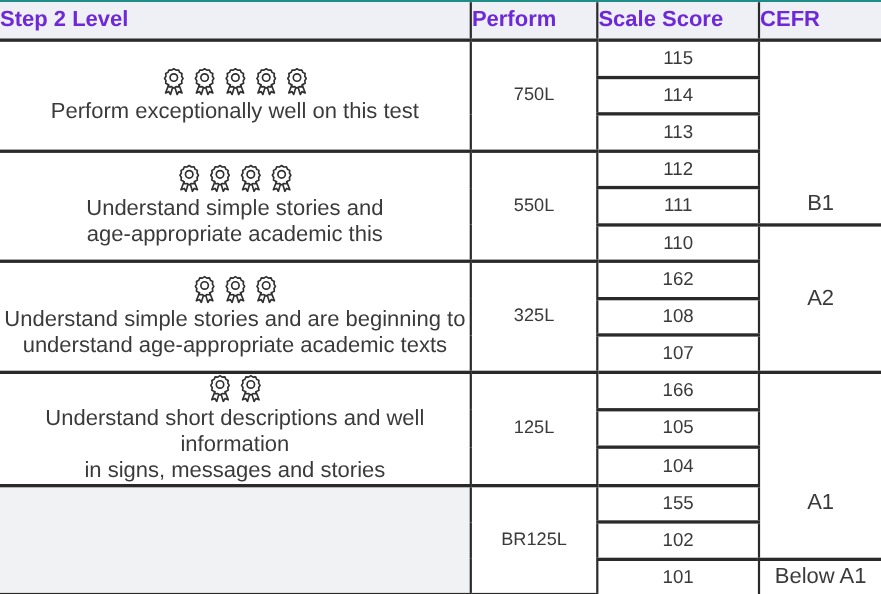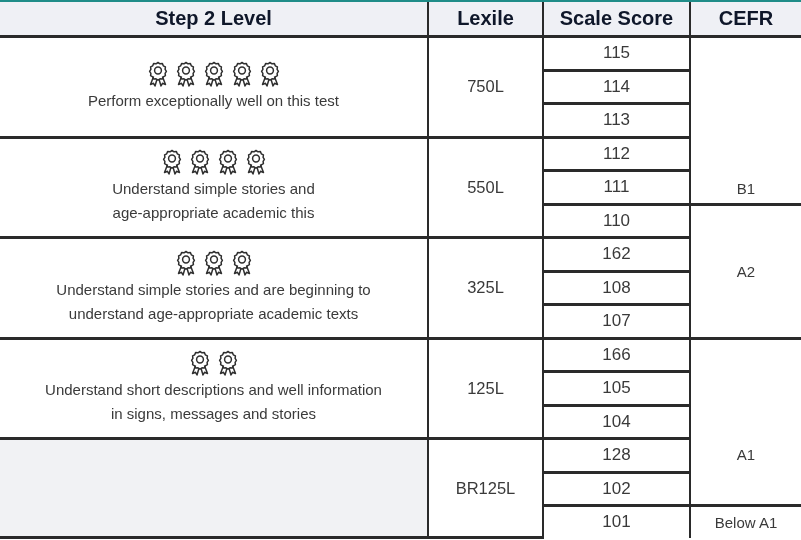--- a/index.html
+++ b/index.html
@@ -1,21 +1,21 @@
 <!DOCTYPE html>
 <html><head>
 <meta charset="utf-8">
 <style>
   html, body { margin:0; padding:0; background:#ffffff; }
   body { width:801px; height:540px; overflow:hidden; font-family:"Liberation Sans", "DejaVu Sans", sans-serif; }
   .wrap { position:relative; width:801px; height:540px; border-top:2px solid #1f8c88; box-sizing:border-box; }
   table { border-collapse:collapse; width:801px; table-layout:fixed; }
-  th { background:#eff0f5; color:#0f172a; font-weight:bold; font-size:20px; height:33px; padding:0; border-right:2px solid #2a2a2a; border-bottom:3px solid #2a2a2a; text-align:center; }
+  th { background:#eff0f5; color:#6d28d9; font-weight:bold; font-size:20px; height:33px; padding:0; border-right:2px solid #2a2a2a; border-bottom:3px solid #2a2a2a; text-align:left; }
   th:last-child { border-right:none; }
-  td { padding:0; text-align:center; color:#3a3a3a; font-size:15px; border-right:2px solid #2a2a2a; border-bottom:3px solid #2a2a2a; vertical-align:middle; }
+  td { padding:0; text-align:center; color:#3a3a3a; font-size:20px; border-right:2px solid #2a2a2a; border-bottom:3px solid #2a2a2a; vertical-align:middle; }
   td.score { height:30.5px; font-size:17px; }
   td.cefr { border-right:none; }
   td.cefr.top { vertical-align:bottom; padding-bottom:6px; }
   td.level { line-height:24px; }
   td.level.empty { background:#f1f2f4; }
   .ribbons { display:flex; justify-content:center; gap:6px; margin-bottom:2px; }
   .ribbons svg { width:22px; height:26px; }
   .desc { display:block; }
   td.lex { font-size:16.5px;margin-left:38px; }
 </style>
@@ -26,21 +26,21 @@
 <table>
   <colgroup>
     <col style="width:428px">
         <col style="width:115px">
         <col style="width:147px">
         <col style="width:111px">
   </colgroup>
   <thead>
     <tr>
       <th>Step 2 Level</th>
-      <th>Lexile</th>
+      <th>Perform</th>
       <th>Scale Score</th>
       <th>CEFR</th>
     </tr>
   </thead>
   <tbody>
 
     <tr>
       <td class="level" rowspan="3">
         <div class="ribbons">
           <svg viewBox="0 0 22 26">
@@ -148,21 +148,21 @@
     <tr>
       <td class="score">105</td>
     </tr>
     <tr>
       <td class="score">104</td>
     </tr>
 
     <tr>
       <td class="level empty" rowspan="3"></td>
       <td class="lex" rowspan="3">BR125L</td>
-      <td class="score">128</td>
+      <td class="score">155</td>
     </tr>
     <tr>
       <td class="score">102</td>
     </tr>
     <tr>
       <td class="score" style="border-bottom:none;">101</td>
       <td class="cefr" style="border-bottom:none;">Below A1</td>
     </tr>
   </tbody>
 </table>

